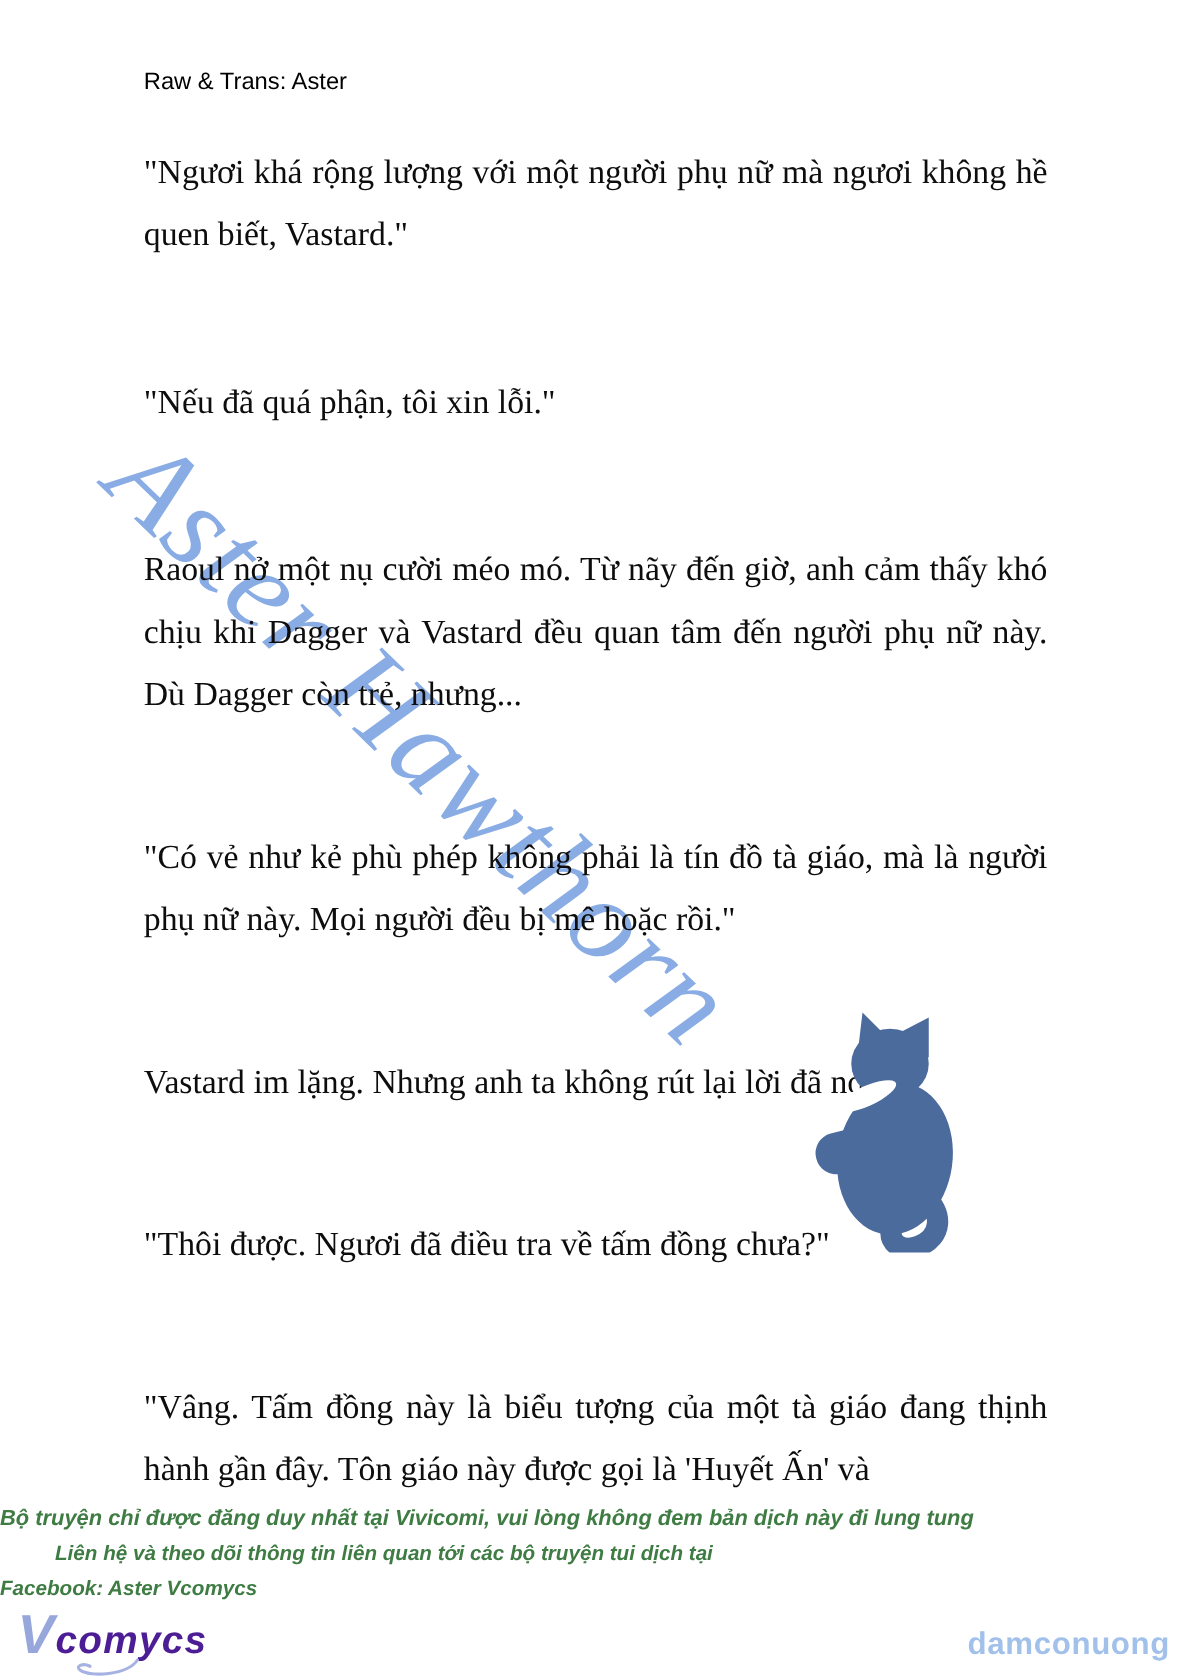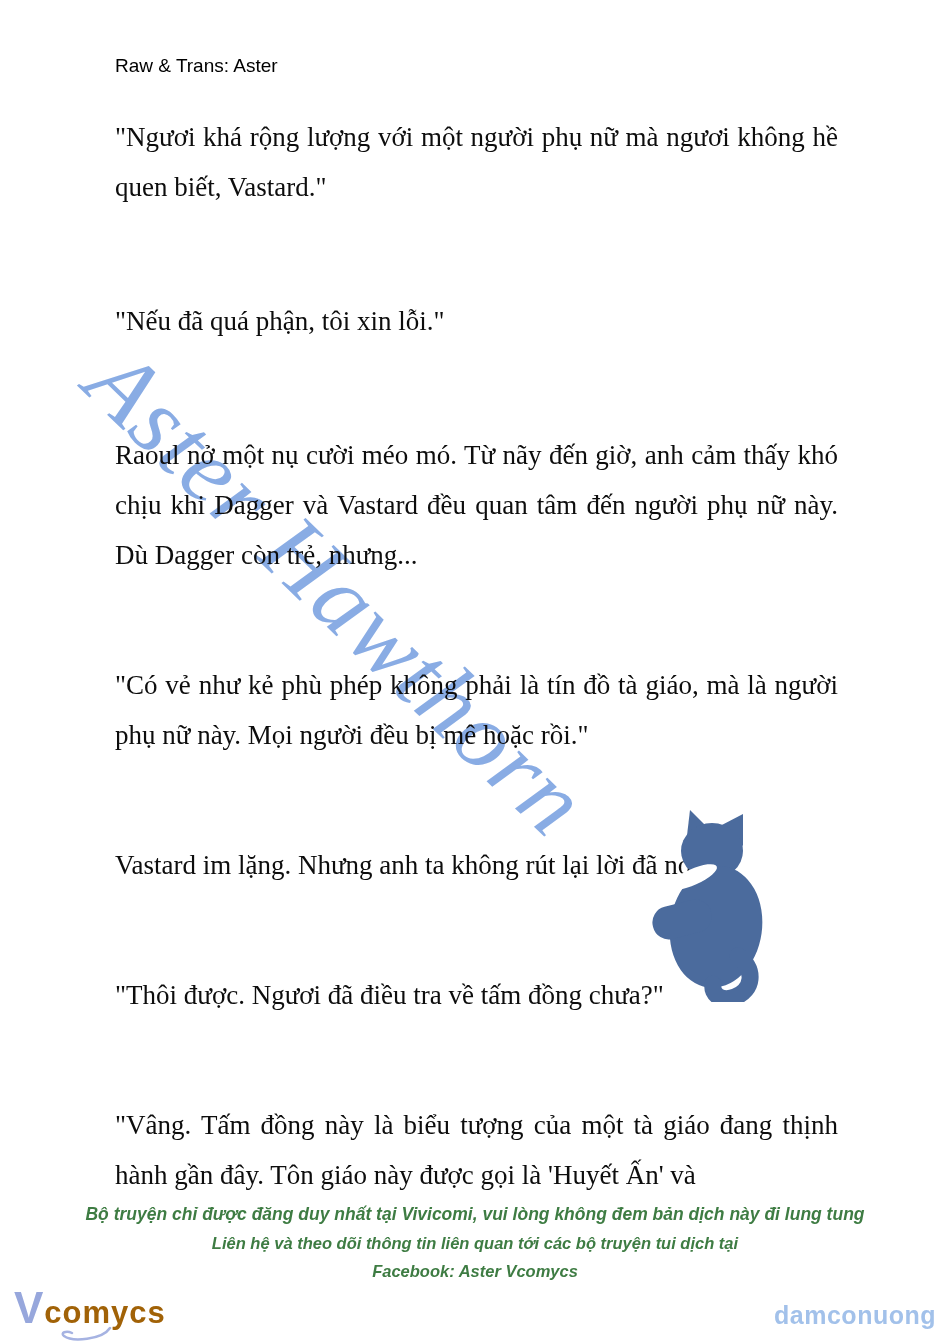--- a/index.html
+++ b/index.html
@@ -47,36 +47,36 @@
   .body-text p.gap-lg{margin-bottom:84px;}
   .body-text p:last-child{margin-bottom:0;}
 
   .cat{
     position:absolute;left:652px;top:806px;width:122px;height:196px;
     z-index:4;
   }
 
   .footer{
     position:absolute;left:0;right:0;top:1204px;
-    text-align:center;
+    text-align:left;
     font-family:"Liberation Sans", sans-serif;
     font-style:italic;font-weight:bold;
     color:#3e7c43;
     z-index:3;
   }
   .footer .f-line1{font-size:17.5px;margin:0 0 9px 0;}
-  .footer .f-line2{font-size:16.5px;margin:0 0 9px 0;}
+  .footer .f-line2{font-size:16.5px;margin:0 0 9px 0;padding-left:44px;}
   .footer .f-line3{font-size:16.5px;margin:0;}
 
   .logo-vcomycs{
     position:absolute;left:14px;top:1286px;
     z-index:3;
     font-family:"Liberation Sans", sans-serif;
-    font-weight:bold;
-    color:#a16207;
+    font-style:italic;font-weight:bold;
+    color:#4c1d95;
     line-height:1;
   }
   .logo-vcomycs .v-text{
     font-size:31px;letter-spacing:1px;
     text-shadow:0 1px 1px rgba(255,255,255,0.7);
   }
   .logo-vcomycs .v-text::first-letter{
     font-size:44px;color:#97a7dc;
   }
   .logo-vcomycs svg{display:block;margin:-4px 0 0 38px;}

